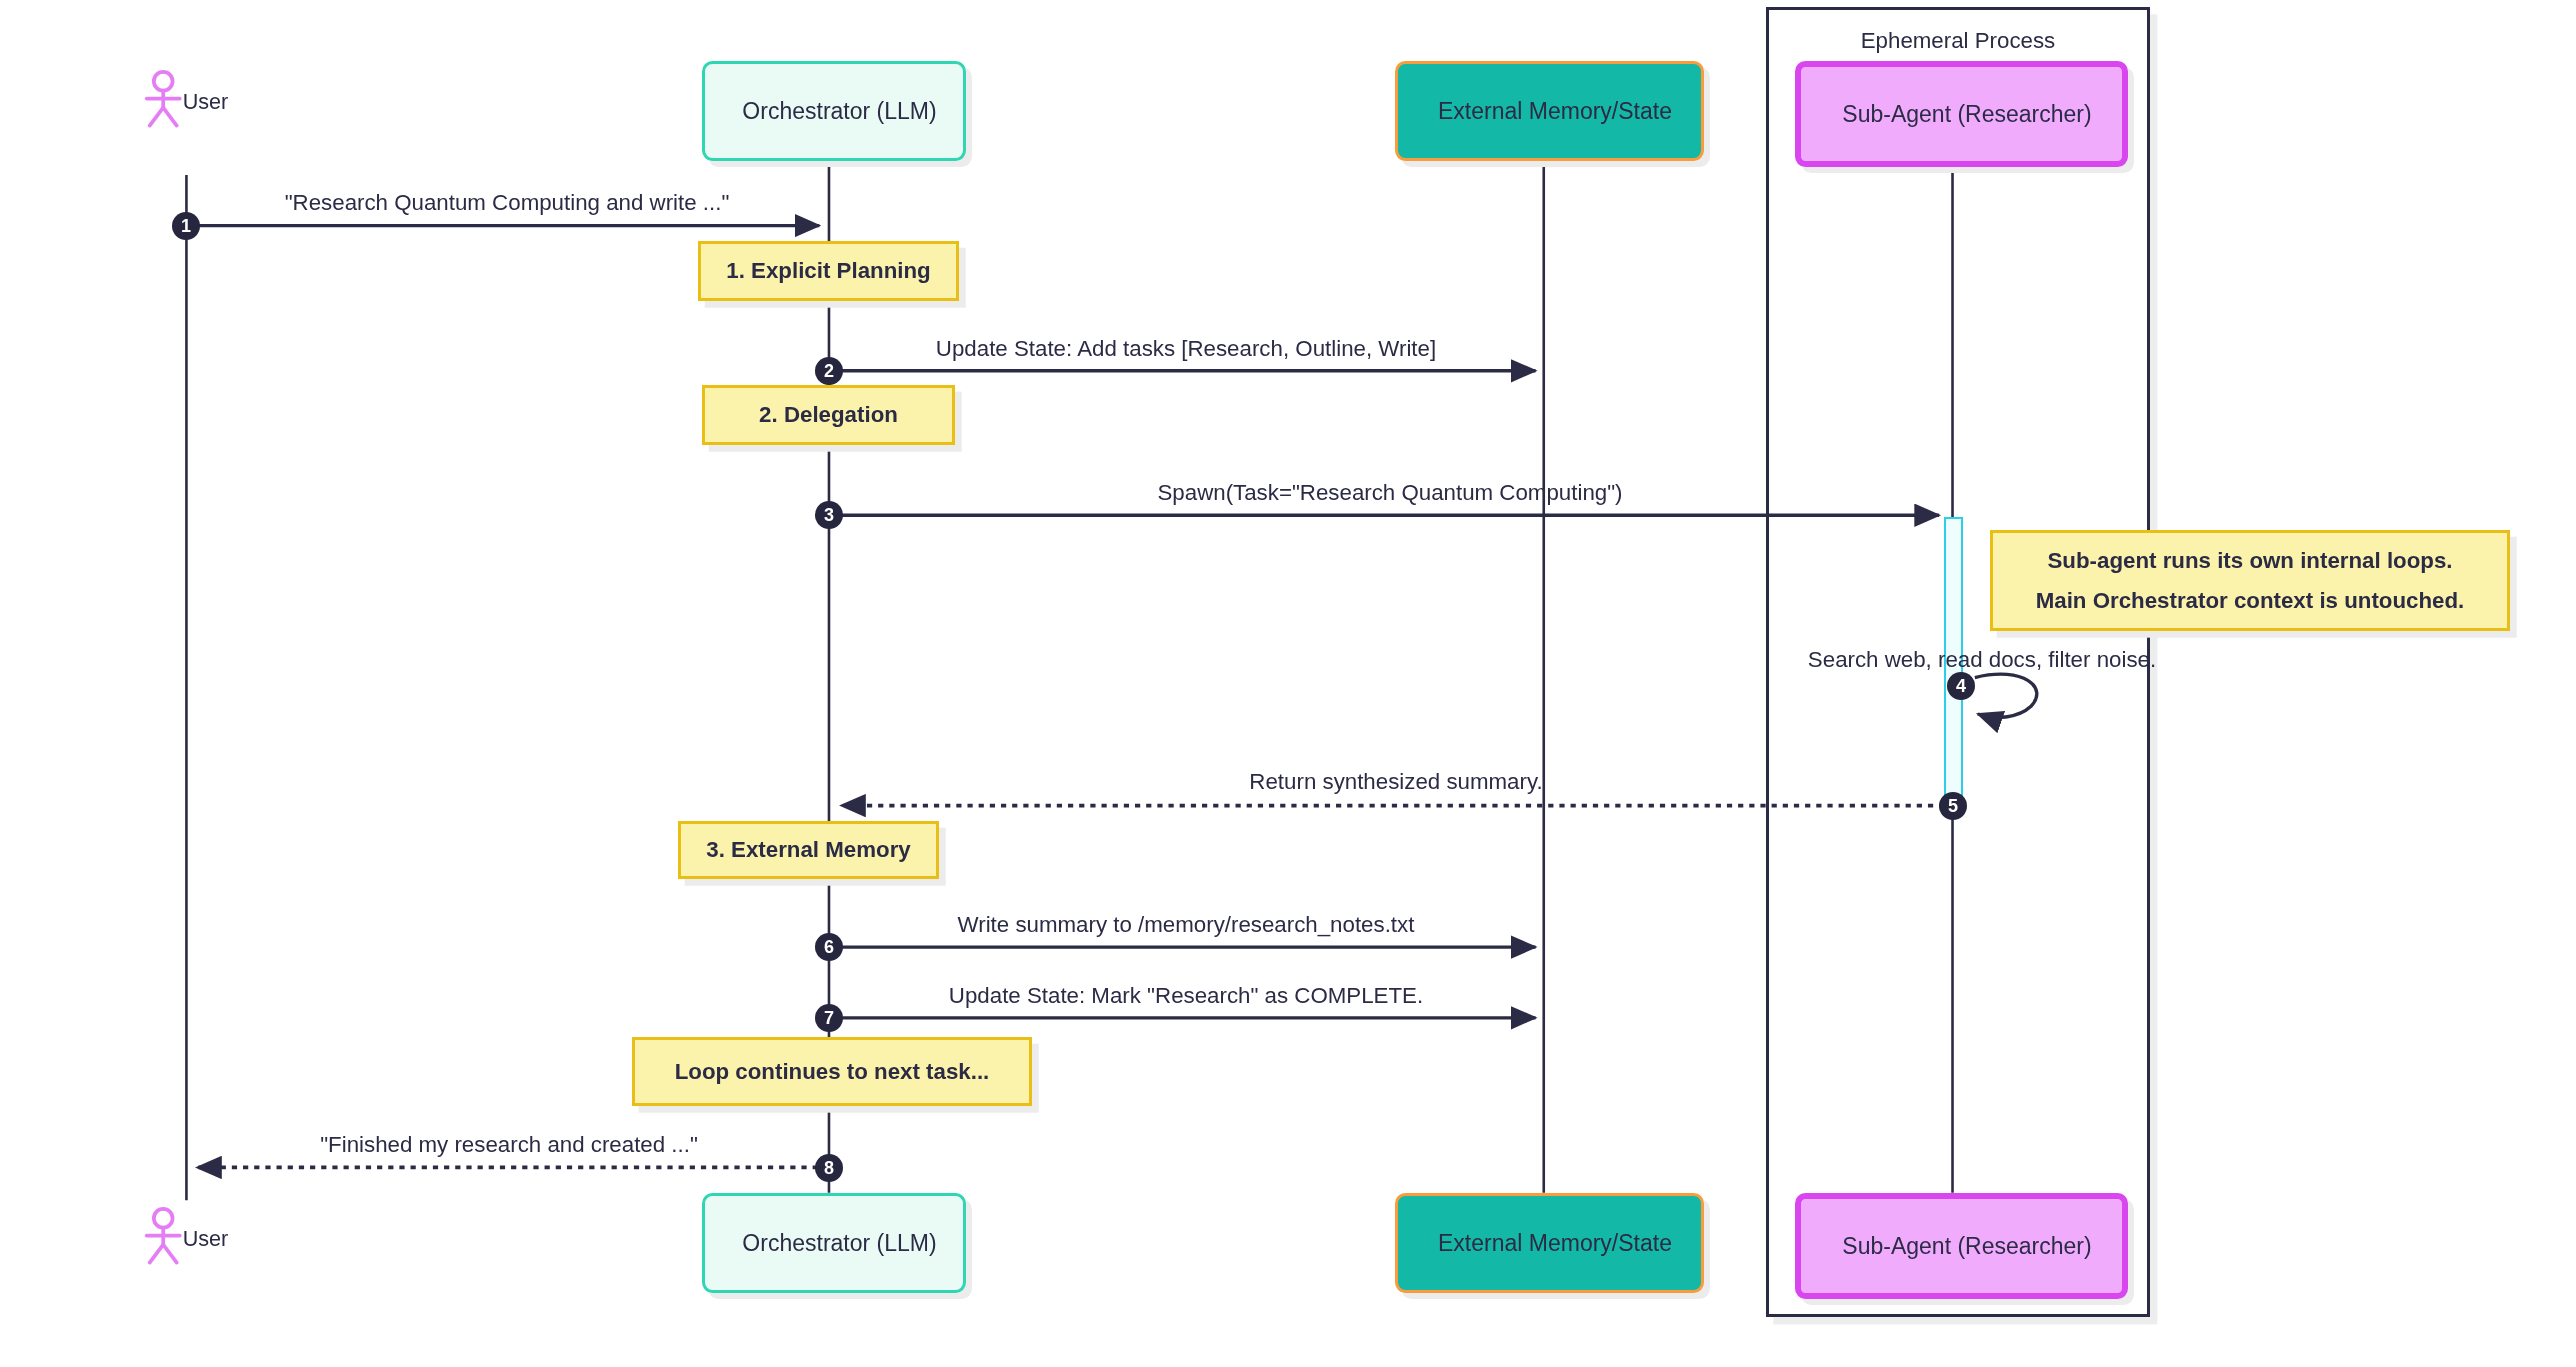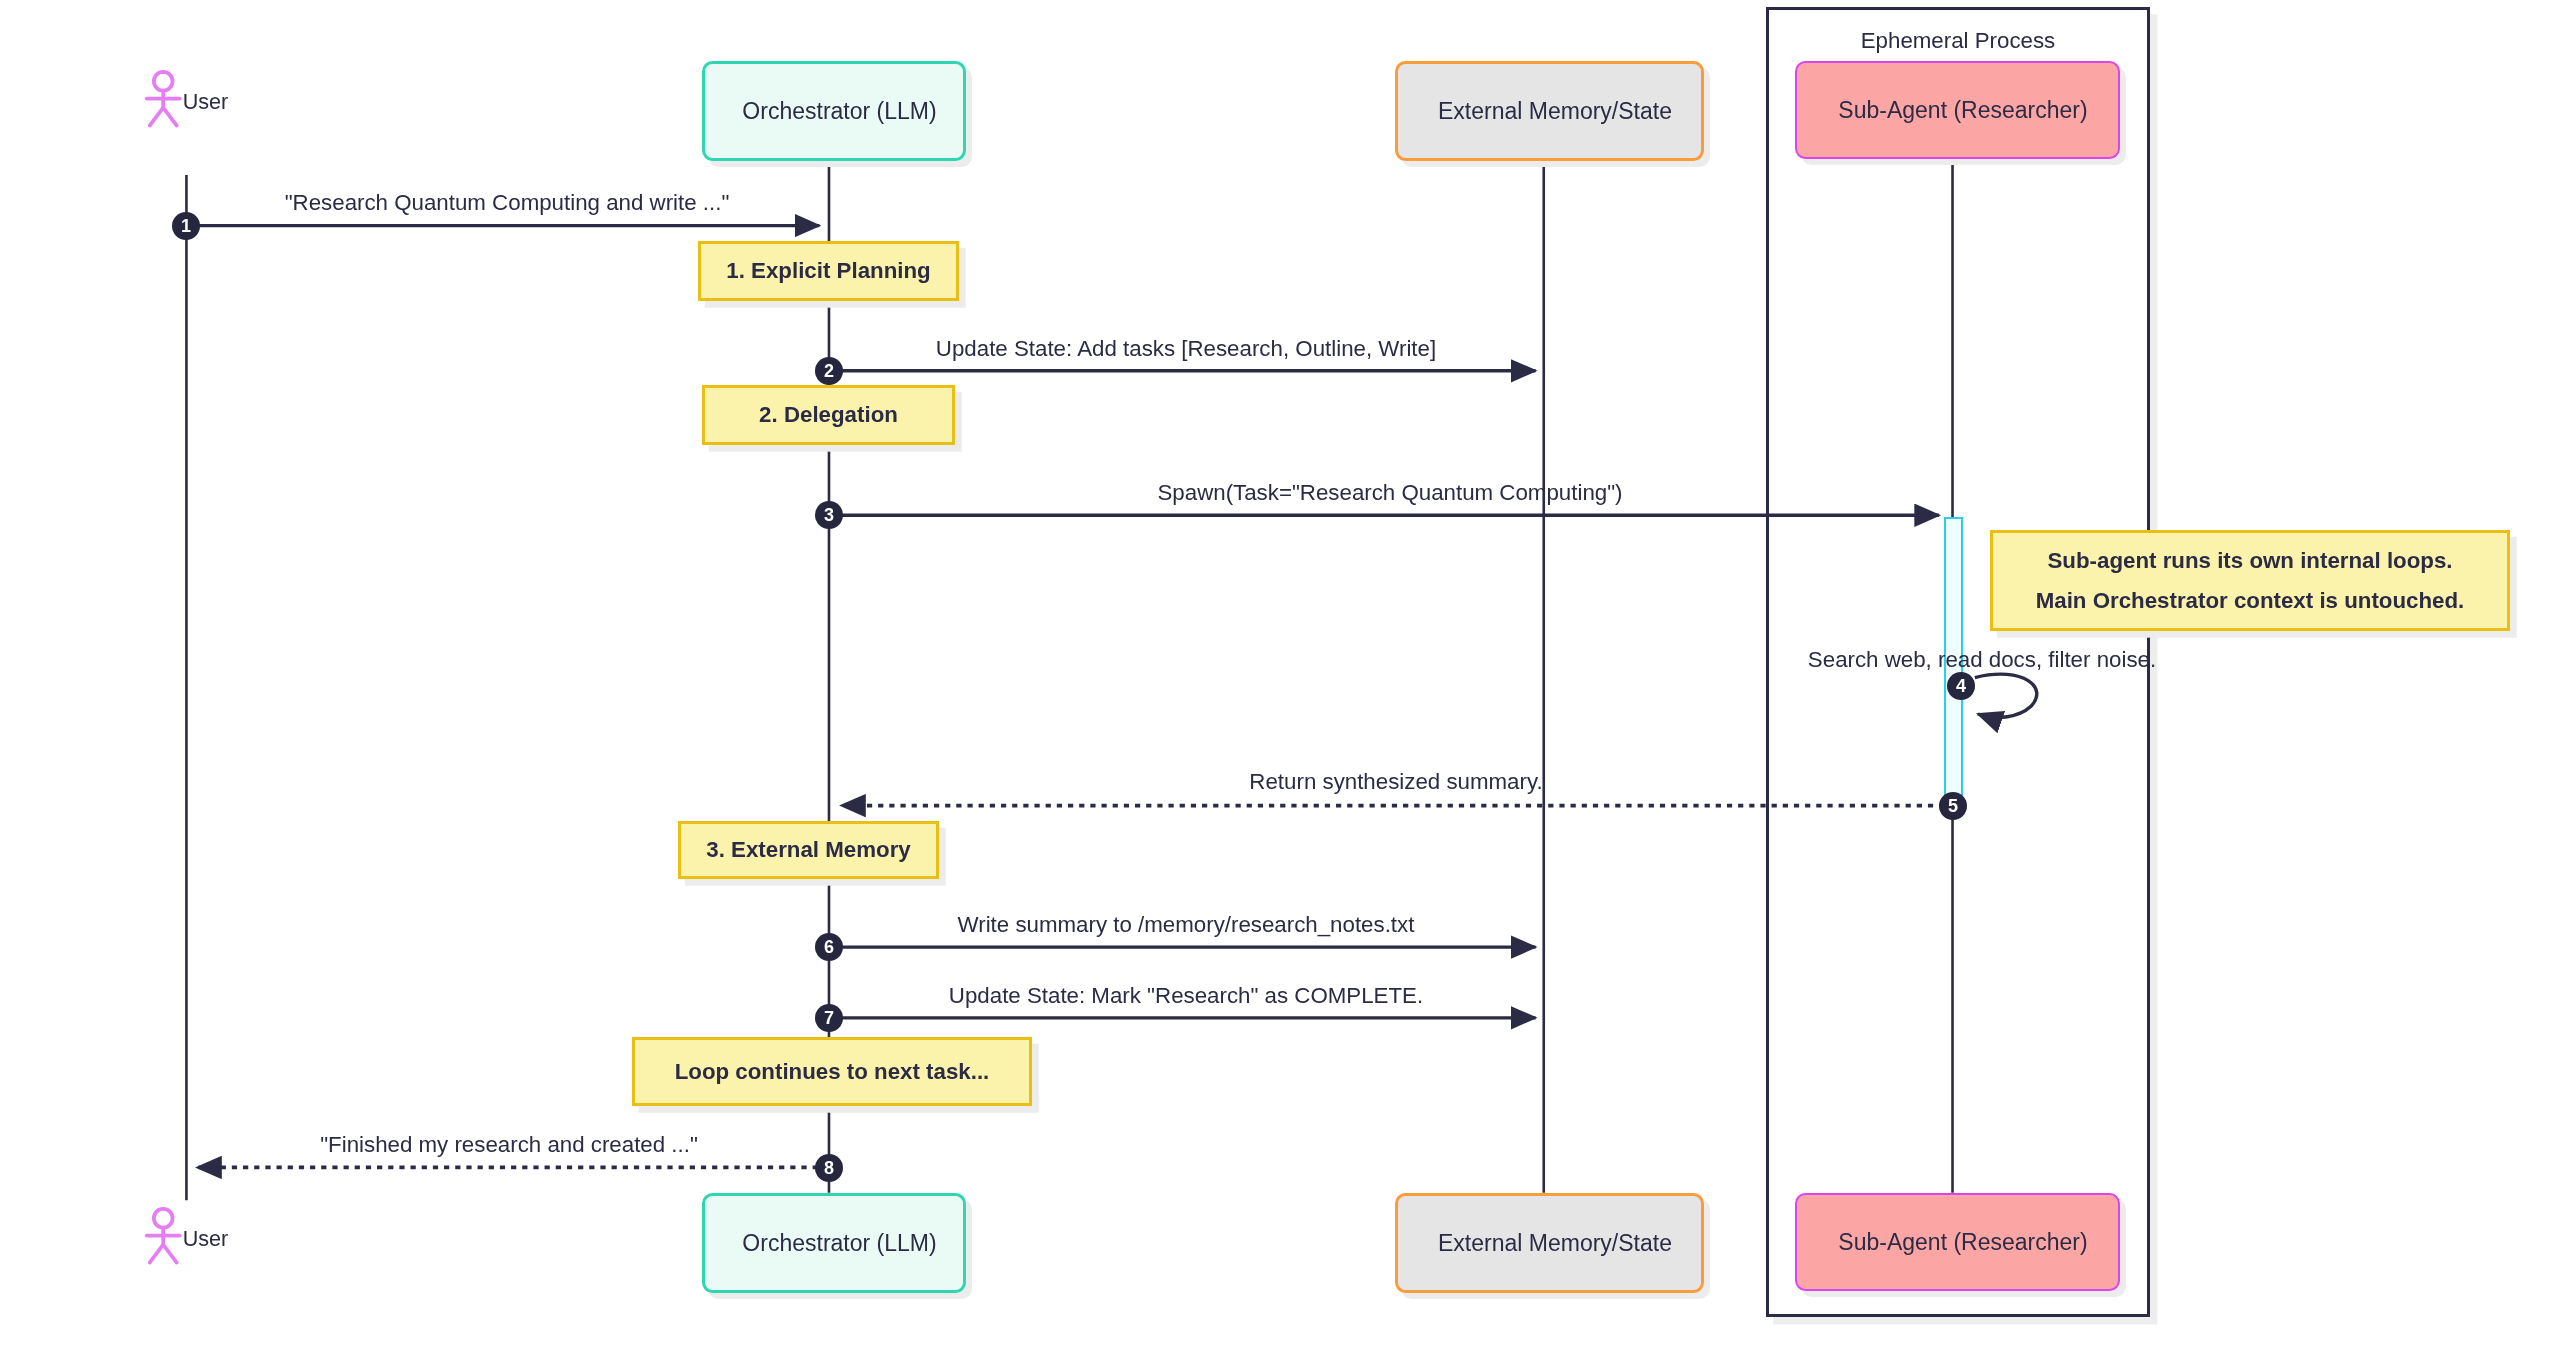--- a/index.html
+++ b/index.html
@@ -8,22 +8,22 @@
     font-family:"Liberation Sans",sans-serif;color:#2b2b45;
   }
   svg.overlay{position:absolute;left:0;top:0;z-index:1;}
   
   .frame{position:absolute;border:3px solid #2b2b45;background:transparent;box-shadow:7.4px 7.4px 0 #ededed;z-index:0;}
   .frame-title{position:absolute;top:18px;left:0;width:100%;text-align:center;font-size:22.3px;color:#2b2b45;}
   
   .pbox{position:absolute;height:94px;border-radius:10.4px;display:flex;align-items:center;justify-content:center;
         font-size:23px;color:#2b2b45;box-shadow:6px 6px 0 #ececec;z-index:3;white-space:nowrap;padding-left:11px;}
   .teal  {background:#eafaf5;border:3px solid #2fd6b2;}
-  .orange{background:#e5e5e5;border:3px solid #f89c3c;}
-  .cyan  {background:#fca5a5;border:2px solid #d946ef;}
+  .orange{background:#14b8a6;border:3px solid #f89c3c;}
+  .cyan  {background:#f0abfc;border:6px solid #d946ef;}
   
   .note{position:absolute;background:#fbf3ab;border:3px solid #e9bf16;color:#2b2b45;font-weight:bold;font-size:22.3px;
         display:flex;align-items:center;justify-content:center;text-align:center;box-shadow:6.7px 6.7px 0 #ececec;z-index:4;white-space:nowrap;}
   .note2l{flex-direction:column;line-height:40px;}
   
   .msg-label{position:absolute;transform:translateX(-50%);white-space:nowrap;font-size:22.3px;color:#2b2b45;z-index:4;height:30px;line-height:30px;}
   
   .num{position:absolute;width:28px;height:28px;border-radius:50%;background:#26263e;color:#ffffff;
        font-size:18px;font-weight:bold;display:flex;align-items:center;justify-content:center;
        transform:translate(-50%,-50%);z-index:6;}

